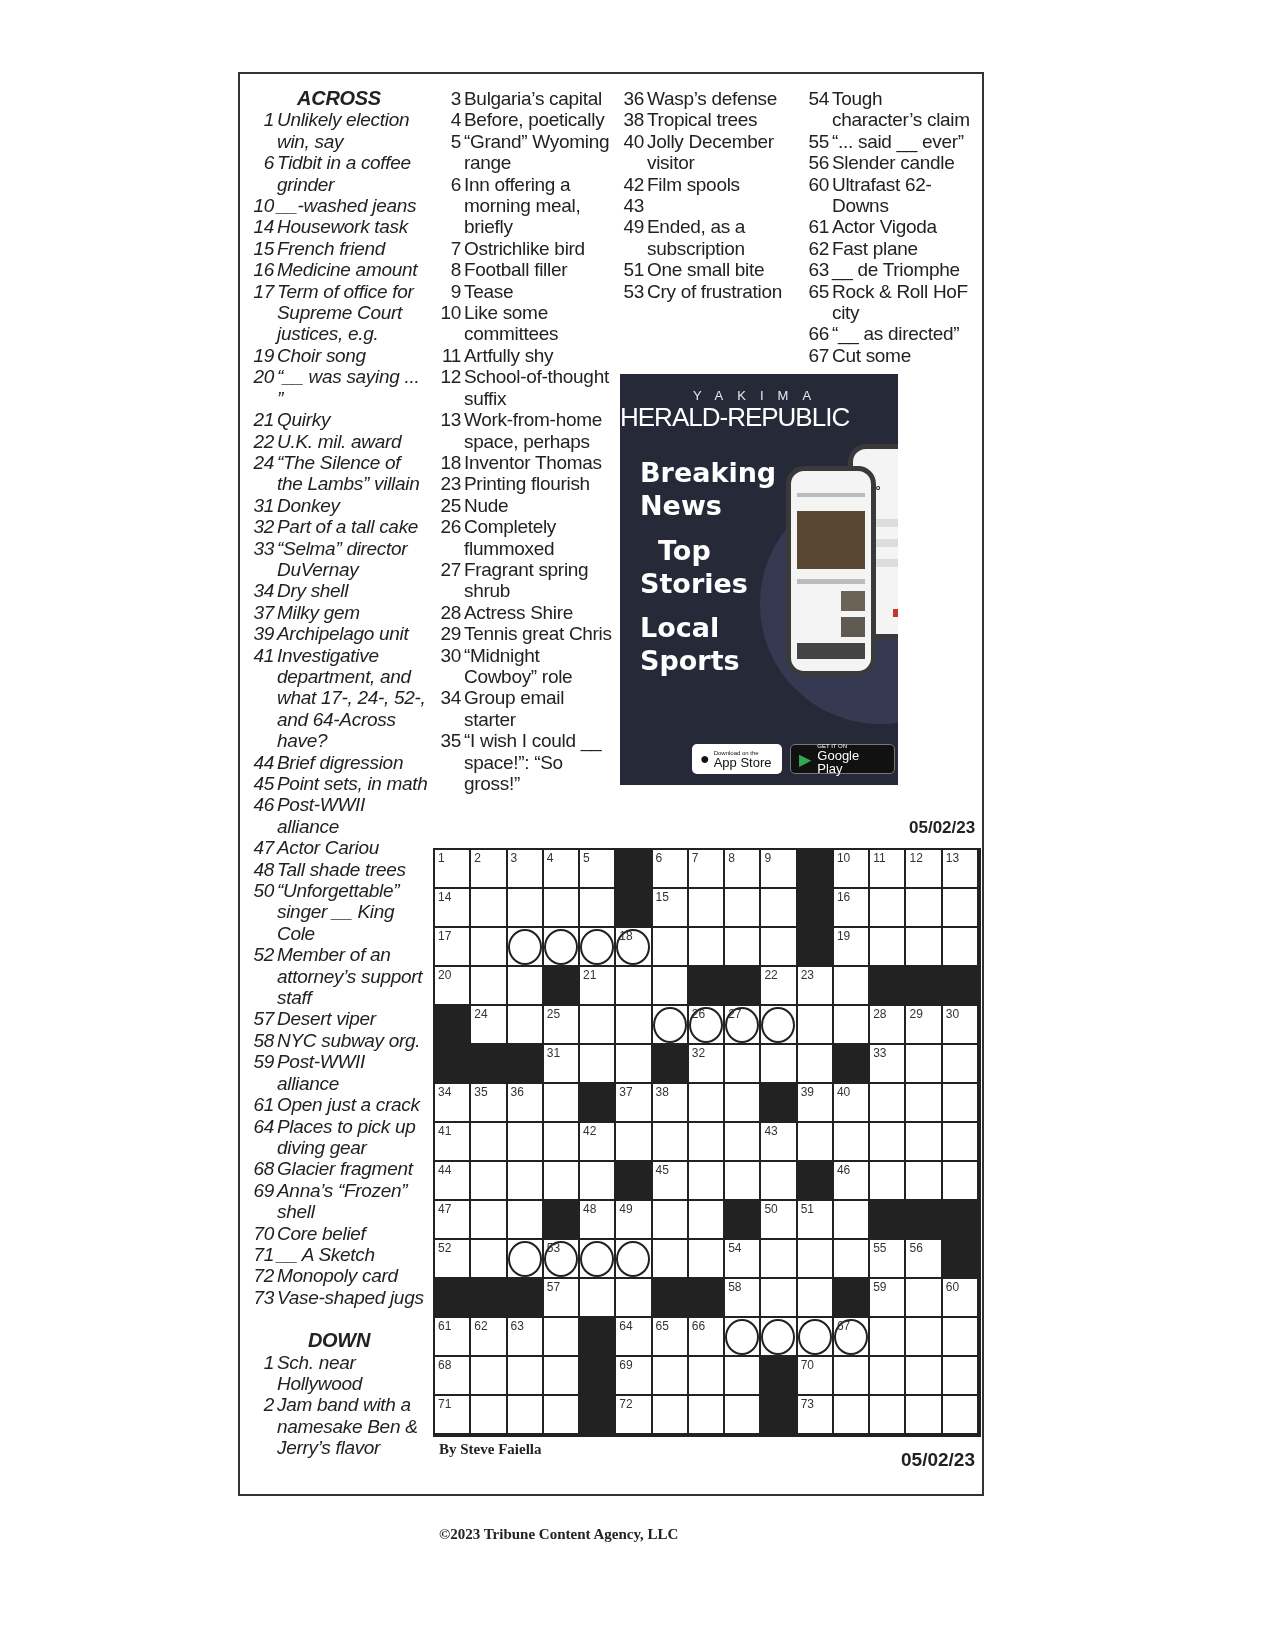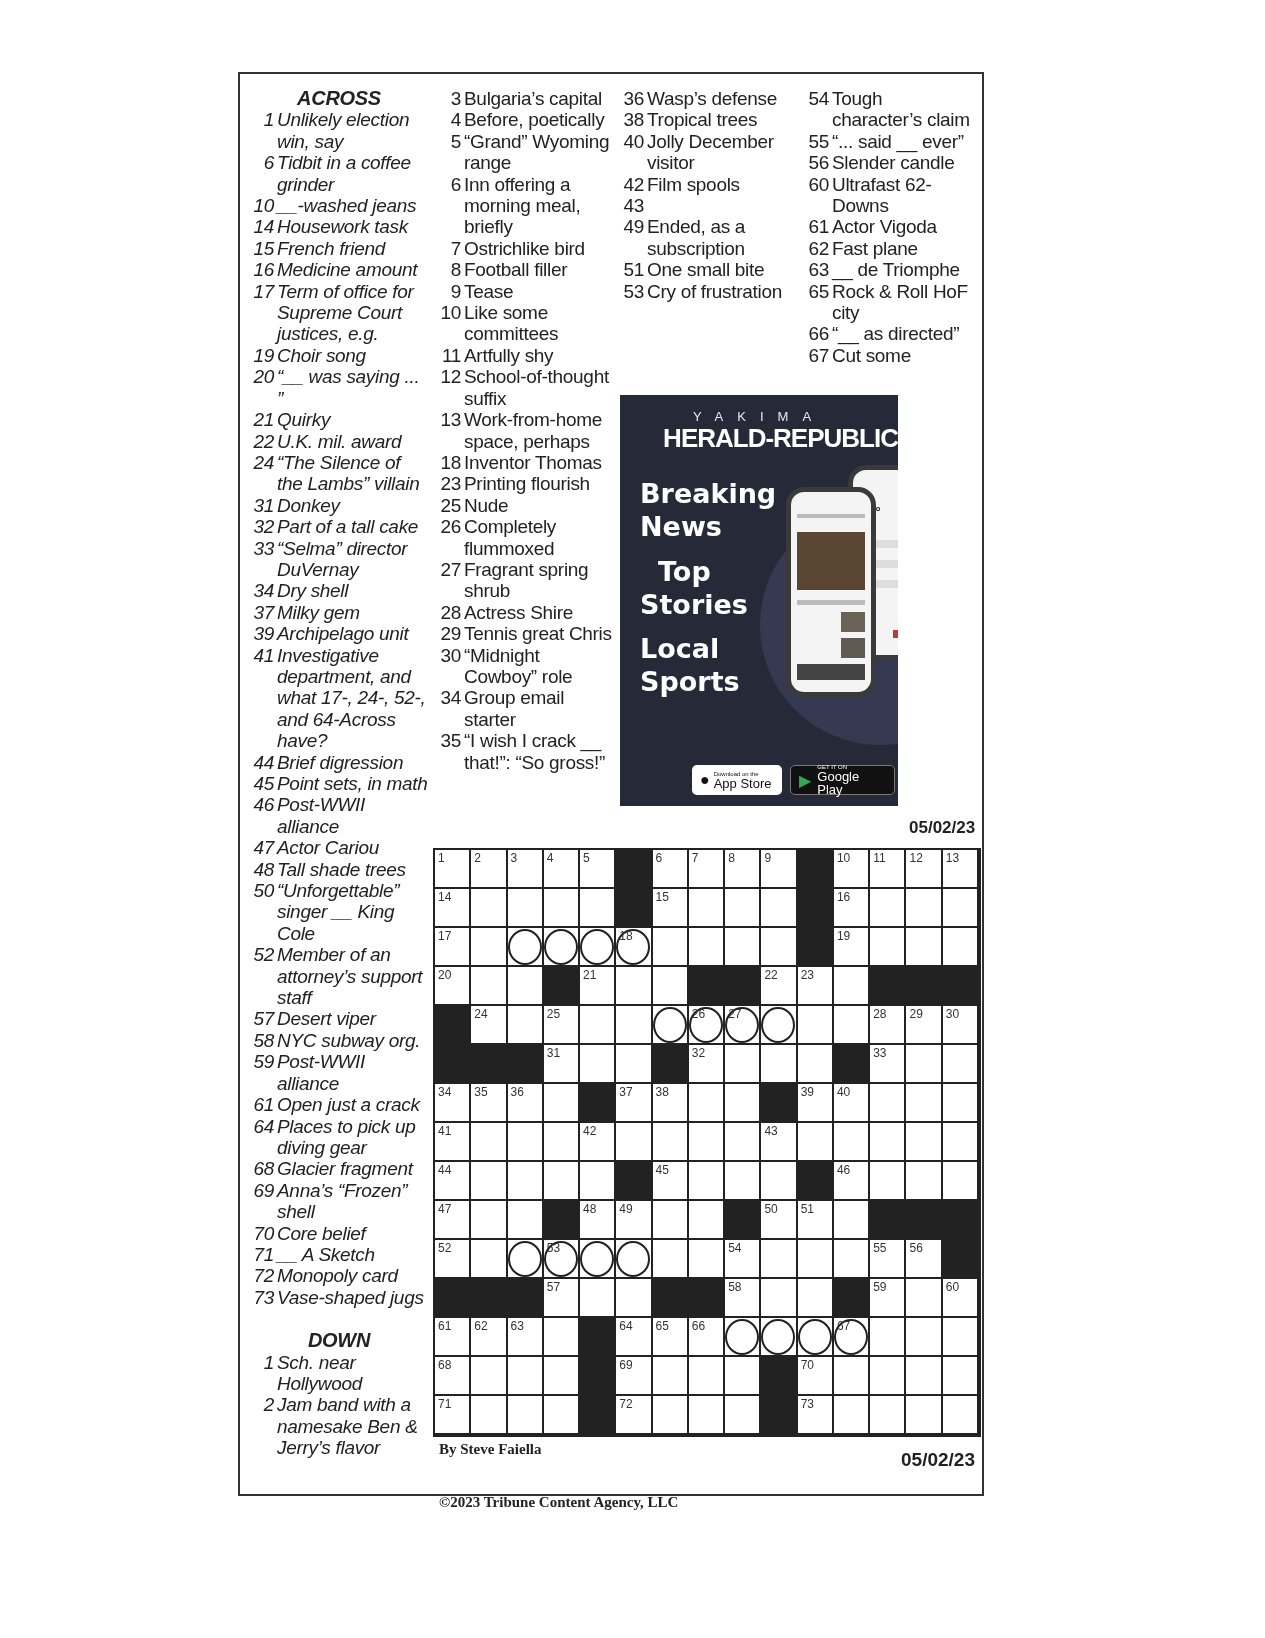--- a/index.html
+++ b/index.html
@@ -3,23 +3,23 @@
 <meta charset="utf-8">
 <style>
   html, body { margin:0; padding:0; background:#ffffff; }
   body { width:1265px; height:1638px; position:relative; font-family:"Liberation Sans", sans-serif; color:#222; }
   .frame { position:absolute; left:238px; top:72px; width:746px; height:1424px; border:2px solid #333; box-sizing:border-box; }
   .col { position:absolute; font-size:19px; line-height:21.4px; letter-spacing:-0.3px; }
   .col .hdr { font-weight:bold; text-align:center; font-size:20px; margin-bottom:0; }
   .clue { display:flex; }
   .clue .num { width:24px; text-align:right; flex:none; padding-right:3px; }
   .clue .txt { flex:1; }
-  .ad { position:absolute; left:620px; top:395px; width:278px; height:411px; background:#262a38; color:#fff; overflow:hidden; }
+  .ad { position:absolute; left:620px; top:374px; width:278px; height:411px; background:#262a38; color:#fff; overflow:hidden; }
   .ad .yakima { position:absolute; top:14px; width:100%; text-align:center; font-size:13px; letter-spacing:14px; color:#e8e8e8; }
-  .ad .brand { position:absolute; top:28px; width:100%; text-align:right; font-size:26px; font-weight:bold; letter-spacing:-1px; }
+  .ad .brand { position:absolute; top:28px; width:100%; text-align:left; font-size:26px; font-weight:normal; letter-spacing:-1px; }
   .ad .tag { position:absolute; left:20px; font-size:27px; font-weight:bold; line-height:33px; font-family:"DejaVu Sans", sans-serif; }
   .ad .glow { position:absolute; left:140px; top:110px; width:240px; height:240px; border-radius:50%; background:#353a52; }
   .phone { position:absolute; background:#f4f4f4; border:5px solid #3a3a3a; border-radius:18px; }
   .phone .scr { position:absolute; left:6px; right:6px; height:8px; background:#bbb; }
   .ad .cta { position:absolute; top:322px; width:100%; text-align:center; font-size:23px; font-weight:bold; font-family:"DejaVu Sans", sans-serif; letter-spacing:-0.5px; }
   .store { position:absolute; top:370px; height:30px; border-radius:5px; display:flex; align-items:center; padding:0 8px; box-sizing:border-box; }
   .store .small { font-size:6px; display:block; }
   .store .big { font-size:13px; display:block; line-height:13px; }
   .date { position:absolute; font-weight:bold; font-size:17px; }
   .grid { position:absolute; left:433px; top:848px; display:grid; grid-template-columns:repeat(15, 36.27px); grid-template-rows:repeat(15, 39px); border:2px solid #222; box-sizing:content-box; }
@@ -271,21 +271,21 @@
     <div class="clue">
       <span class="num">30</span>
       <span class="txt">“Midnight Cowboy” role</span>
     </div>
     <div class="clue">
       <span class="num">34</span>
       <span class="txt">Group email starter</span>
     </div>
     <div class="clue">
       <span class="num">35</span>
-      <span class="txt">“I wish I crack __ that!”: “So gross!”</span>
+      <span class="txt">“I wish I could __ space!”: “So gross!”</span>
     </div>
   </div>
 <div class="col" id="col2" style="left:620px; top:88px; width:182px;">
     <div class="clue">
       <span class="num">36</span>
       <span class="txt">Wasp’s defense</span>
     </div>
     <div class="clue">
       <span class="num">38</span>
       <span class="txt">Tropical trees</span>
@@ -795,14 +795,14 @@
     <div class="cell">
       <span class="n">73</span>
     </div>
     <div class="cell"></div>
     <div class="cell"></div>
     <div class="cell"></div>
     <div class="cell"></div>
   </div>
 
 <div class="credit" style="top:1441px;">By Steve Faiella</div>
-<div class="credit" style="top:1494px;">©2023 Tribune Content Agency, LLC</div>
+<div class="credit" style="top:1526px;">©2023 Tribune Content Agency, LLC</div>
 <div class="date" style="left:901px; top:1449px; font-size:19px;">05/02/23</div>
 
 </body></html>

